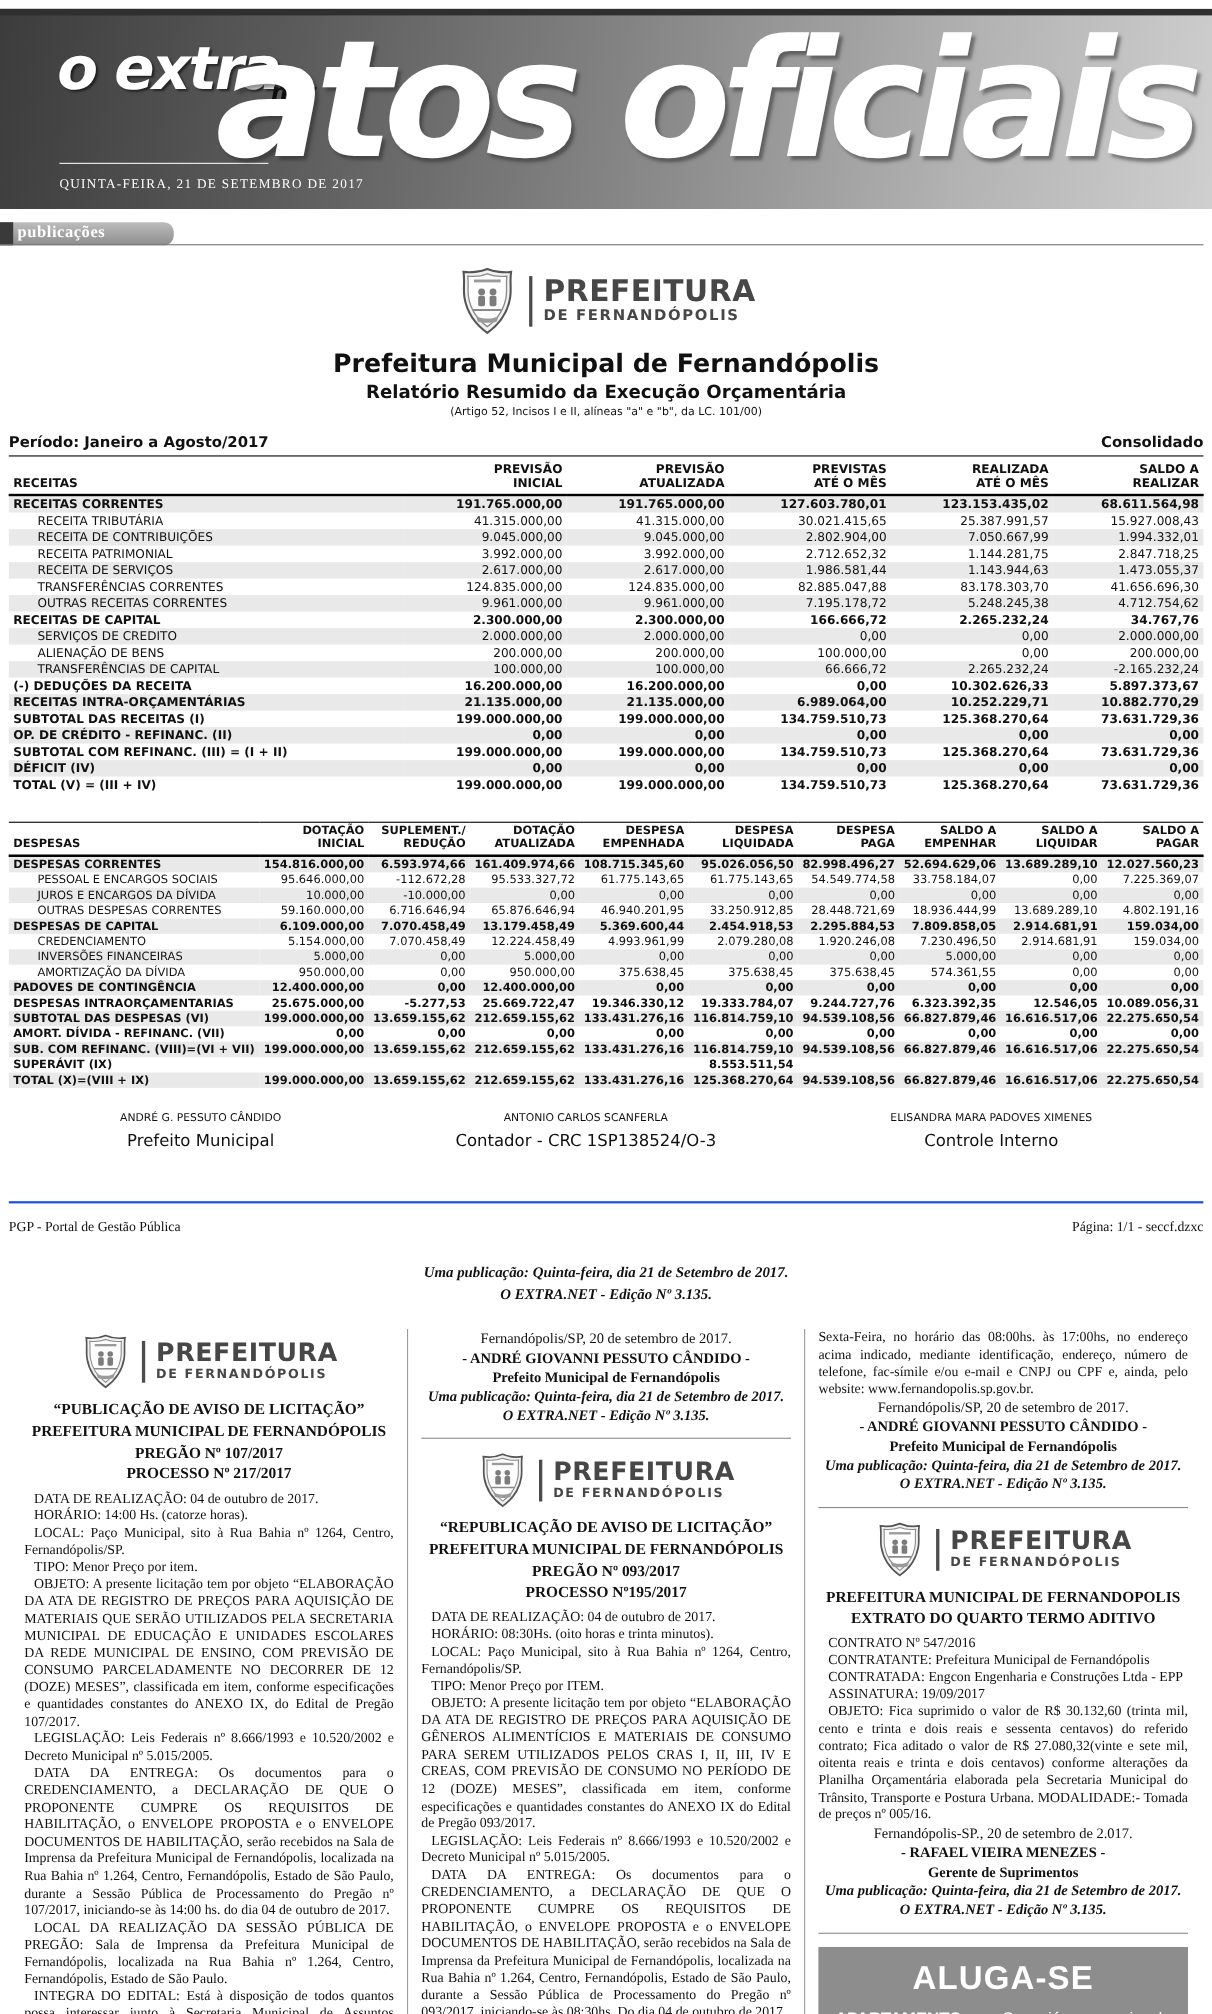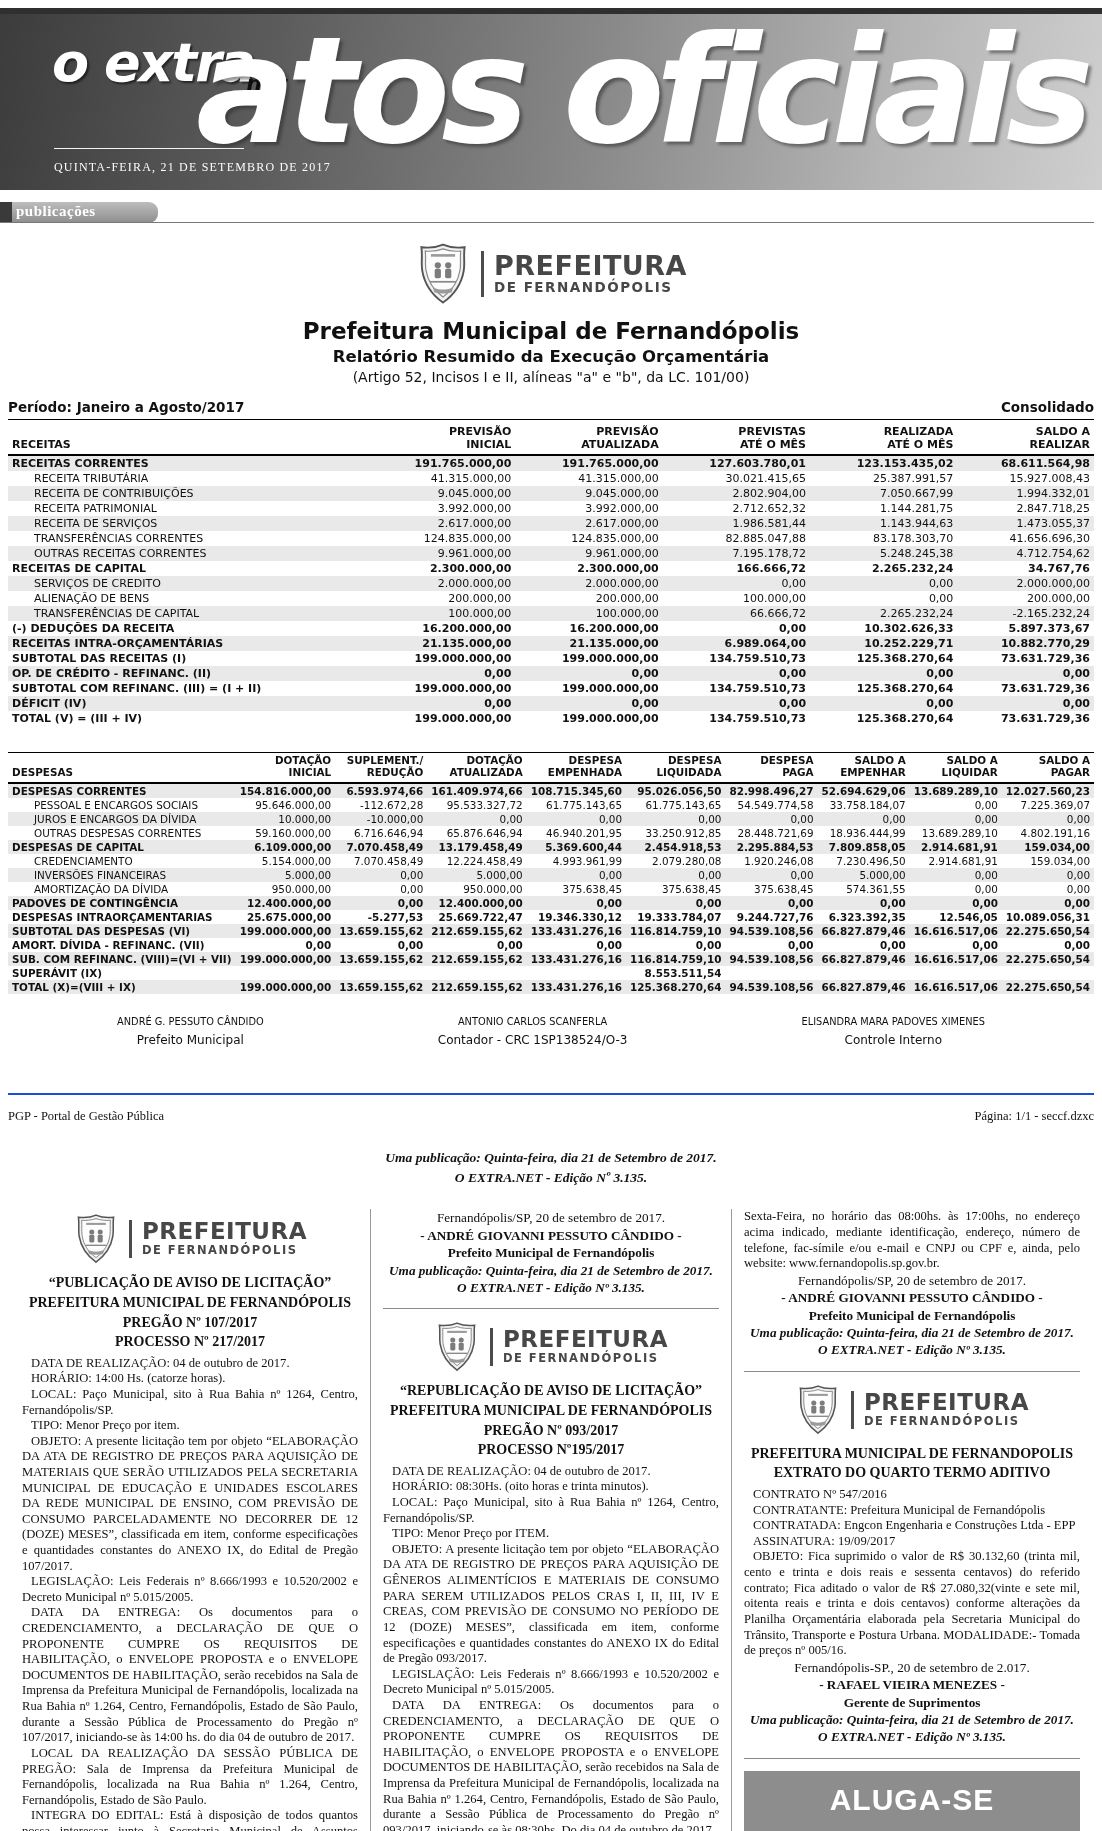--- a/index.html
+++ b/index.html
@@ -39,21 +39,21 @@
   .brand-l2{font:bold 13.5px/1.3 "DejaVu Sans",sans-serif;letter-spacing:1.5px;}
   .mini-logo-wrap .crest-wrap{margin-top:4px;}
   .mini-logo-wrap svg{width:46px;height:52px;}
   .mini-logo-wrap .crest-divider{height:38px;}
   .mini-logo-wrap .brand-l1{font-size:23px;}
   .mini-logo-wrap .brand-l2{font-size:11.5px;}
 
   
   .rep-title{text-align:center;font-weight:bold;font-size:23px;margin-top:12px;}
   .rep-subtitle{text-align:center;font-weight:bold;font-size:16.5px;margin-top:3px;}
-  .rep-legal{text-align:center;font-size:14px;margin-top:3px;}
+  .rep-legal{text-align:center;font-size:10px;margin-top:3px;}
   .period-row{display:flex;justify-content:space-between;margin:14px 8px 0;
     border-bottom:1.5px solid #000;padding-bottom:4px;font-weight:bold;font-size:13.5px;}
 
   
   table.fin{width:1086px;margin:4px 8px 0;border-collapse:collapse;font-size:11px;}
   table.fin th{vertical-align:bottom;text-align:right;padding:2px 4px 3px;
     border-bottom:2px solid #000;font-weight:bold;line-height:1.15;}
   table.fin th.lbl{text-align:left;}
   table.fin td{padding:1px 4px;text-align:right;white-space:nowrap;}
   table.fin td:first-child{text-align:left;}
@@ -61,21 +61,21 @@
   table.fin tr.bold{font-weight:bold;}
   table.fin td.indent{padding-left:26px;}
   table#tbl-receitas td:first-child,table#tbl-receitas th.lbl{width:330px;}
   table#tbl-despesas{font-size:10.4px;}
   table#tbl-despesas td:first-child,table#tbl-despesas th.lbl{width:228px;}
   table#tbl-despesas{margin-top:26px;border-top:1px solid #000;}
 
   
   .signatures{display:flex;justify-content:space-around;margin:22px 30px 0;text-align:center;}
   .sig .sig-name{font-size:9.8px;}
-  .sig .sig-role{font-size:12px;margin-top:6px;}
+  .sig .sig-role{font-size:15px;margin-top:6px;}
   .report-footer{display:flex;justify-content:space-between;margin:46px 8px 0;
     border-top:2px solid #1d4ed8;padding-top:14px;font:12.5px "Liberation Serif",serif;}
   .pub-note{text-align:center;font:bold italic 13.5px/1.45 "Liberation Serif",serif;margin-top:24px;}
 
   
   .columns{display:flex;margin:22px 10px 0;height:700px;overflow:hidden;}
   .ncol{flex:1;padding:0 12px;overflow:hidden;}
   .ncol + .ncol{border-left:1px solid #9a9a9a;}
   .col-heading{text-align:center;font:bold 14px/1.4 "Liberation Serif",serif;margin:8px 0 4px;}
   .col-par{font:12.6px/1.24 "Liberation Serif",serif;text-align:justify;margin:0;text-indent:9px;}

